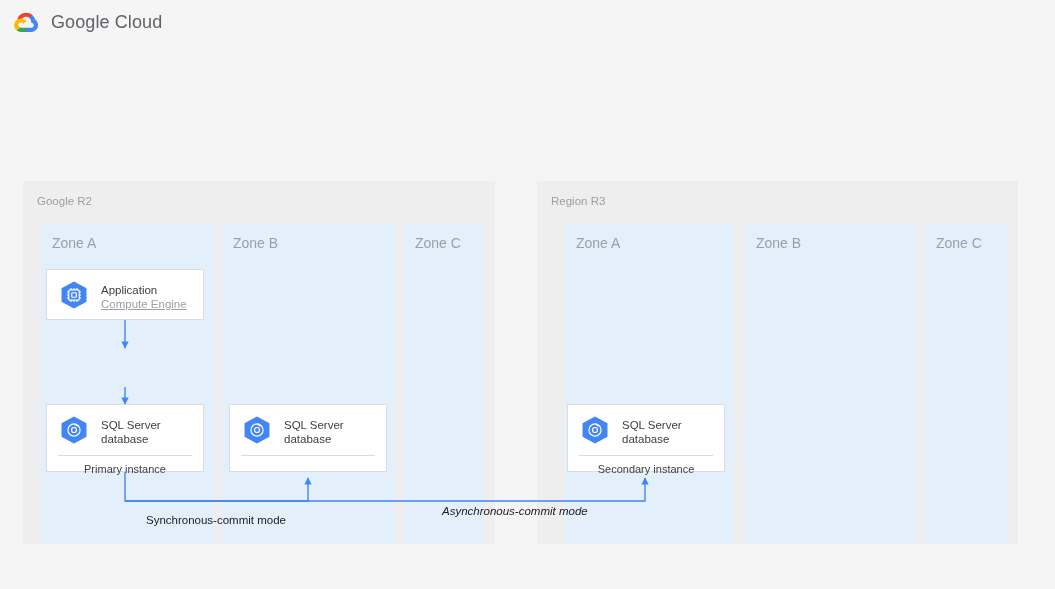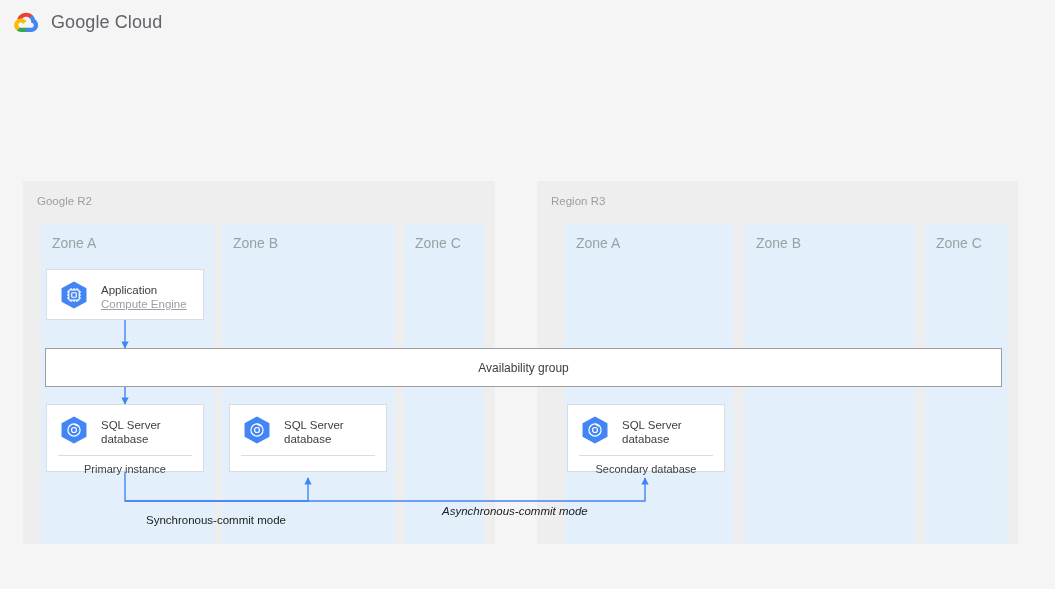--- a/index.html
+++ b/index.html
@@ -245,23 +245,20 @@
           <line x1="26.5" y1="23.7" x2="28.8" y2="23.7"></line>
         </g>
       </svg>
       <div class="card-text">
         <div class="card-title">Application</div>
         <div class="card-sub">Compute Engine</div>
       </div>
     </div>
   </div>
 
-  <div class="ag-bar" style="left:45px; top:348px; width:957px; height:39px;">
-    <span class="ag-bar-label">Availability group</span>
-  </div>
 
   <div class="card" style="left:46px; top:404px; width:158px; height:68px;">
     <div class="card-top">
       <svg class="card-icon" viewBox="0 0 40 40">
         <polygon points="20,3 35.6,11.5 35.6,28.5 20,37 4.4,28.5 4.4,11.5" fill="#4285F4"></polygon>
         <g fill="none" stroke="#ffffff" stroke-width="1.5">
           <circle cx="20" cy="20" r="7.6"></circle>
           <circle cx="20" cy="20" r="3.1"></circle>
           <path d="M 20 12.4 L 24.6 15.2"></path>
         </g>
@@ -302,19 +299,19 @@
           <circle cx="20" cy="20" r="3.1"></circle>
           <path d="M 20 12.4 L 24.6 15.2"></path>
         </g>
       </svg>
       <div class="card-text">
         <div class="card-title">SQL Server
 database</div>
       </div>
     </div>
     <div class="card-divider"></div>
-    <div class="card-footer">Secondary database</div>
+    <div class="card-footer">Secondary instance</div>
   </div>
 
   <div class="edge-label" style="left:146px; top:514px;">Synchronous-commit mode</div>
   <div class="edge-label" style="left:442px; top:505px;font-style:italic;">Asynchronous-commit mode</div>
 
 </div>
 
 </body></html>

